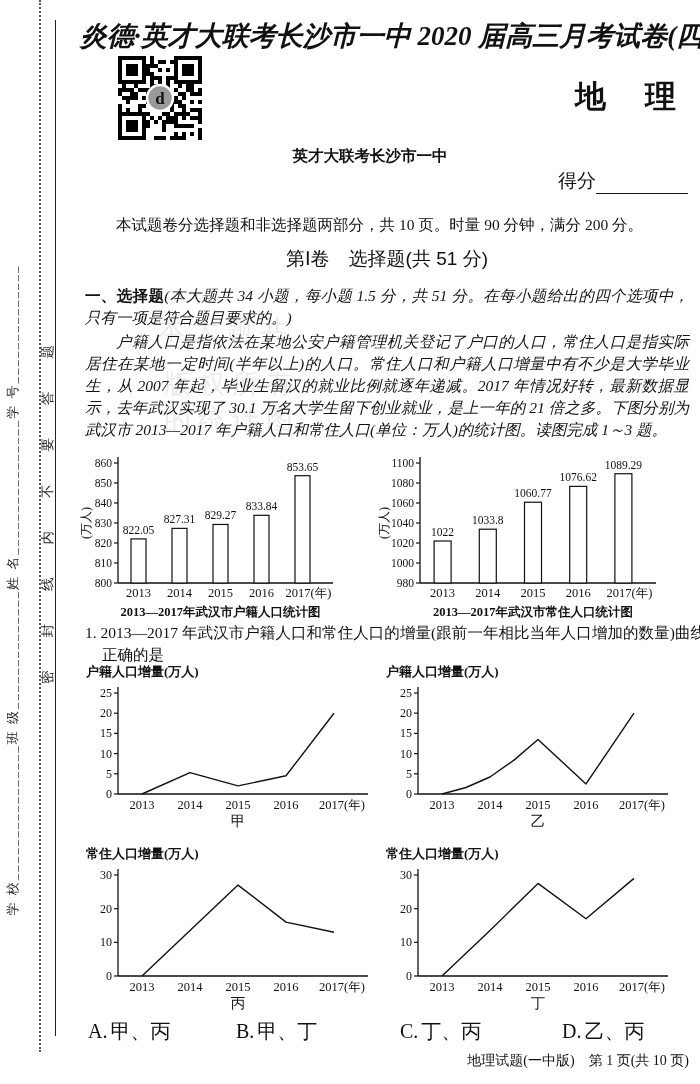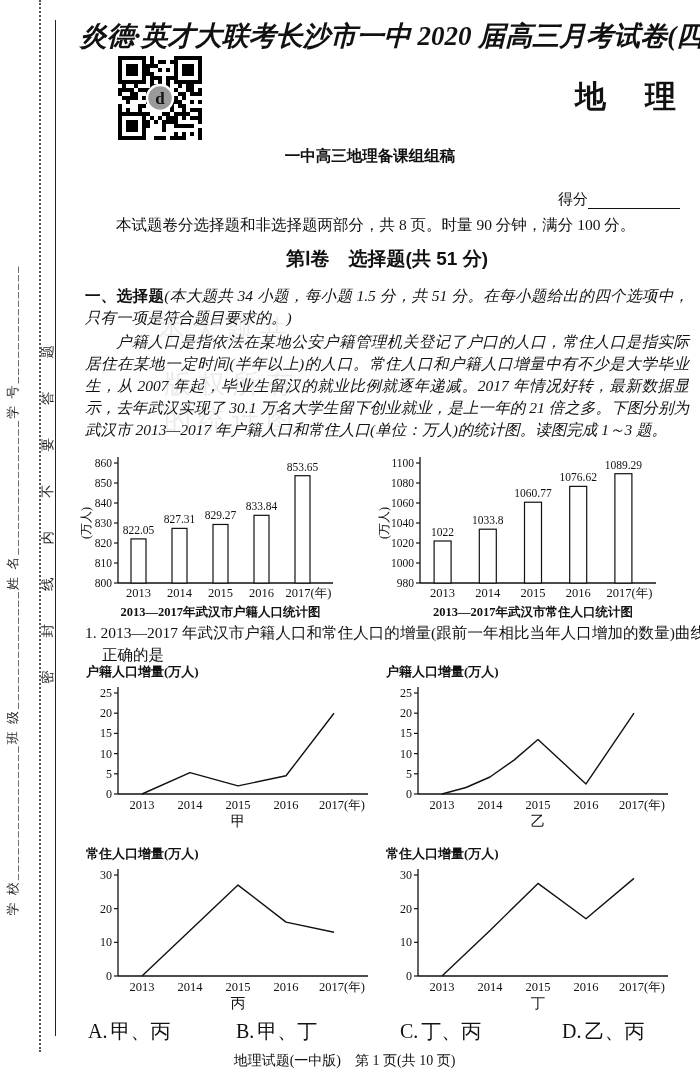--- a/index.html
+++ b/index.html
@@ -19,46 +19,46 @@
   .seal-wrap .rot{letter-spacing:33px;font-size:13.5px}
 
   
   .exam-title{position:absolute;left:80px;top:18px;width:600px;text-align:center;
               font-size:27px;font-weight:bold;font-style:italic;letter-spacing:0px;white-space:nowrap}
   .qr{position:absolute;left:118px;top:56px;width:84px;height:84px}
   .subject{position:absolute;left:80px;top:76px;width:600px;text-align:right;
            font-size:31px;font-weight:bold;font-family:"Liberation Sans",sans-serif;letter-spacing:4px}
   .group-note{position:absolute;left:80px;top:146px;width:580px;text-align:center;
               font-size:15.5px;font-weight:bold;font-family:"Liberation Sans",sans-serif}
-  .score{position:absolute;left:558px;top:190px;font-size:15px;font-family:Liberation Serif, serif}
+  .score{position:absolute;left:558px;top:168px;font-size:19px;font-family:Liberation Serif, serif}
   .score .blank{display:inline-block;width:92px;height:15px;border-bottom:1.3px solid #111;vertical-align:bottom}
 
   
   .wm{position:absolute;font-family:"Liberation Sans",sans-serif;color:#000;opacity:.08;
       font-size:27px;letter-spacing:7px}
 
   
   .body-line{position:absolute;left:85px;width:604px;font-size:15.5px;line-height:22px;text-align:justify}
   .intro{top:214px;text-indent:2em}
   .section-head{position:absolute;left:85px;top:246px;width:604px;text-align:center;
-                font-size:19px;font-weight:bold;font-family:"Liberation Sans",sans-serif}
+                font-size:19px;font-weight:normal;font-family:"Liberation Sans",sans-serif}
   .directions{top:285px}
   .directions .hei{font-weight:bold;font-family:"Liberation Sans",sans-serif;font-style:normal}
   .kai{font-style:italic}
   .passage{top:331px;font-style:italic;text-indent:2em}
   .q1{top:622px;padding-left:17px;text-indent:-17px}
 
   
   .chart{position:absolute}
   svg text{font-family:"Liberation Serif",serif;fill:#111}
   .lc-header{height:17px;font-size:13px;font-weight:bold;padding-left:6px;white-space:nowrap}
 
   .opt{position:absolute;top:1018px;font-size:20px}
   .opt .lab{margin-right:3px}
-  .footer{position:absolute;left:0;top:1052px;width:689px;text-align:center;font-size:14px}
+  .footer{position:absolute;left:0;top:1052px;width:689px;text-align:right;font-size:14px}
 </style>
 </head>
 <body>
 
 <div class="page">
 
   <div class="v-dotted"></div>
   <div class="v-solid"></div>
 
   <div class="rot-wrap student-wrap">
@@ -215,26 +215,26 @@
         <rect x="56" y="0" width="28" height="28" fill="#000"></rect>
         <rect x="60" y="4" width="20" height="20" fill="#fff"></rect>
         <rect x="64" y="8" width="12" height="12" fill="#000"></rect>
         <rect x="0" y="56" width="28" height="28" fill="#000"></rect>
         <rect x="4" y="60" width="20" height="20" fill="#fff"></rect>
         <rect x="8" y="64" width="12" height="12" fill="#000"></rect>
         <circle cx="42" cy="42" r="13" fill="#9a9a9a" stroke="#fff" stroke-width="2.5"></circle>
         <text x="42" y="48" text-anchor="middle" font-size="17" font-weight="bold" fill="#fff" font-family="&quot;Liberation Sans&quot;,sans-serif">d</text>
       </svg></div>
   <div class="subject">地　理</div>
-  <div class="group-note">一中高三地理备课组组稿</div>
+  <div class="group-note">英才大联考长沙市一中</div>
   <div class="score">
     <span>得分</span><span class="blank"></span>
   </div>
 
-  <div class="body-line intro">本试题卷分选择题和非选择题两部分，共 8 页。时量 90 分钟，满分 100 分。</div>
+  <div class="body-line intro">本试题卷分选择题和非选择题两部分，共 10 页。时量 90 分钟，满分 200 分。</div>
   <div class="section-head">第Ⅰ卷　选择题(共 51 分)</div>
   <div class="body-line directions">
     <span class="hei">一、选择题</span><span class="kai">(本大题共 34 小题，每小题 1.5 分，共 51 分。在每小题给出的四个选项中，只有一项是符合题目要求的。)</span>
   </div>
   <div class="body-line passage">户籍人口是指依法在某地公安户籍管理机关登记了户口的人口，常住人口是指实际居住在某地一定时间(半年以上)的人口。常住人口和户籍人口增量中有不少是大学毕业生，从 2007 年起，毕业生留汉的就业比例就逐年递减。2017 年情况好转，最新数据显示，去年武汉实现了 30.1 万名大学生留下创业就业，是上一年的 21 倍之多。下图分别为武汉市 2013—2017 年户籍人口和常住人口(单位：万人)的统计图。读图完成 1～3 题。</div>
 
   <div class="chart" style="left:78px;top:445px;width:270px;height:180px"><svg width="268" height="178">
         <line x1="40" y1="12" x2="40" y2="138" stroke="#111" stroke-width="1.3"></line>
         <line x1="40" y1="138" x2="255" y2="138" stroke="#111" stroke-width="1.3"></line>
         <line x1="36" y1="138" x2="40" y2="138" stroke="#111" stroke-width="1.2"></line>

